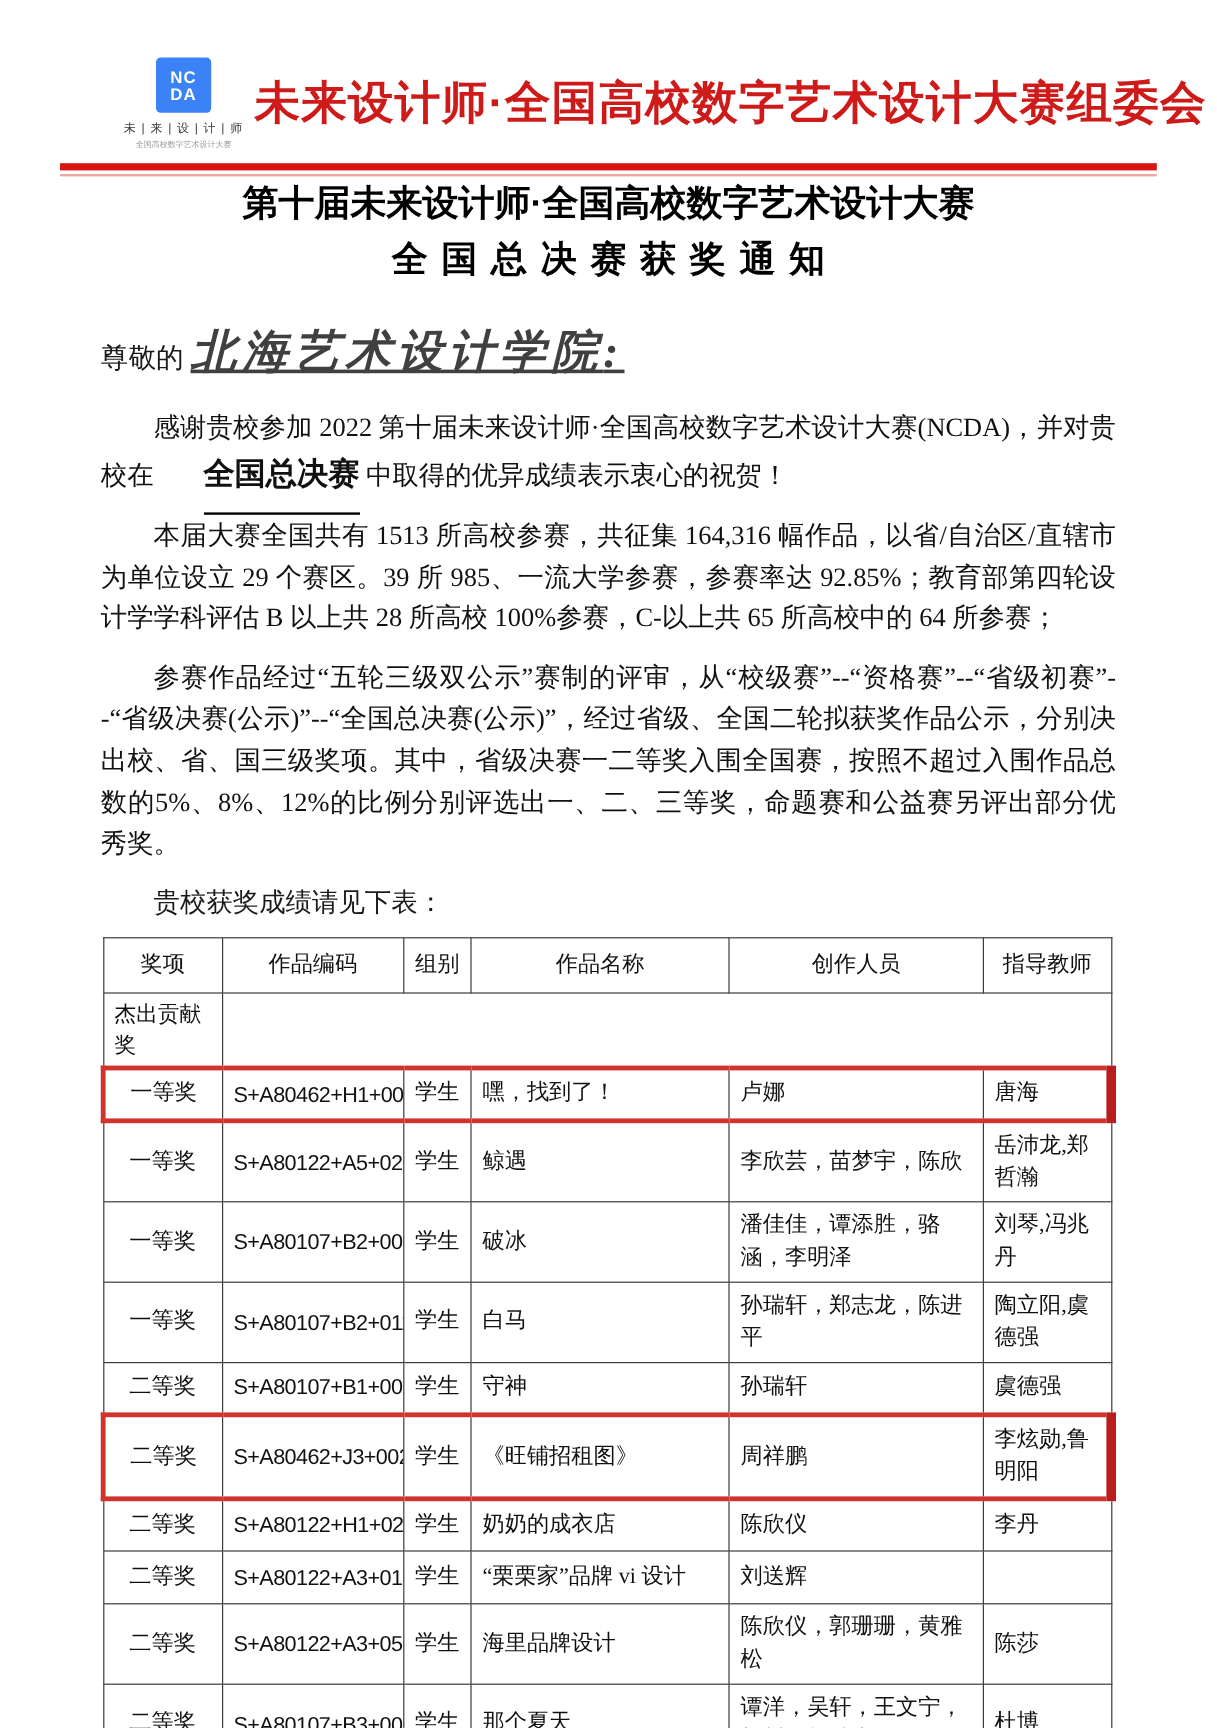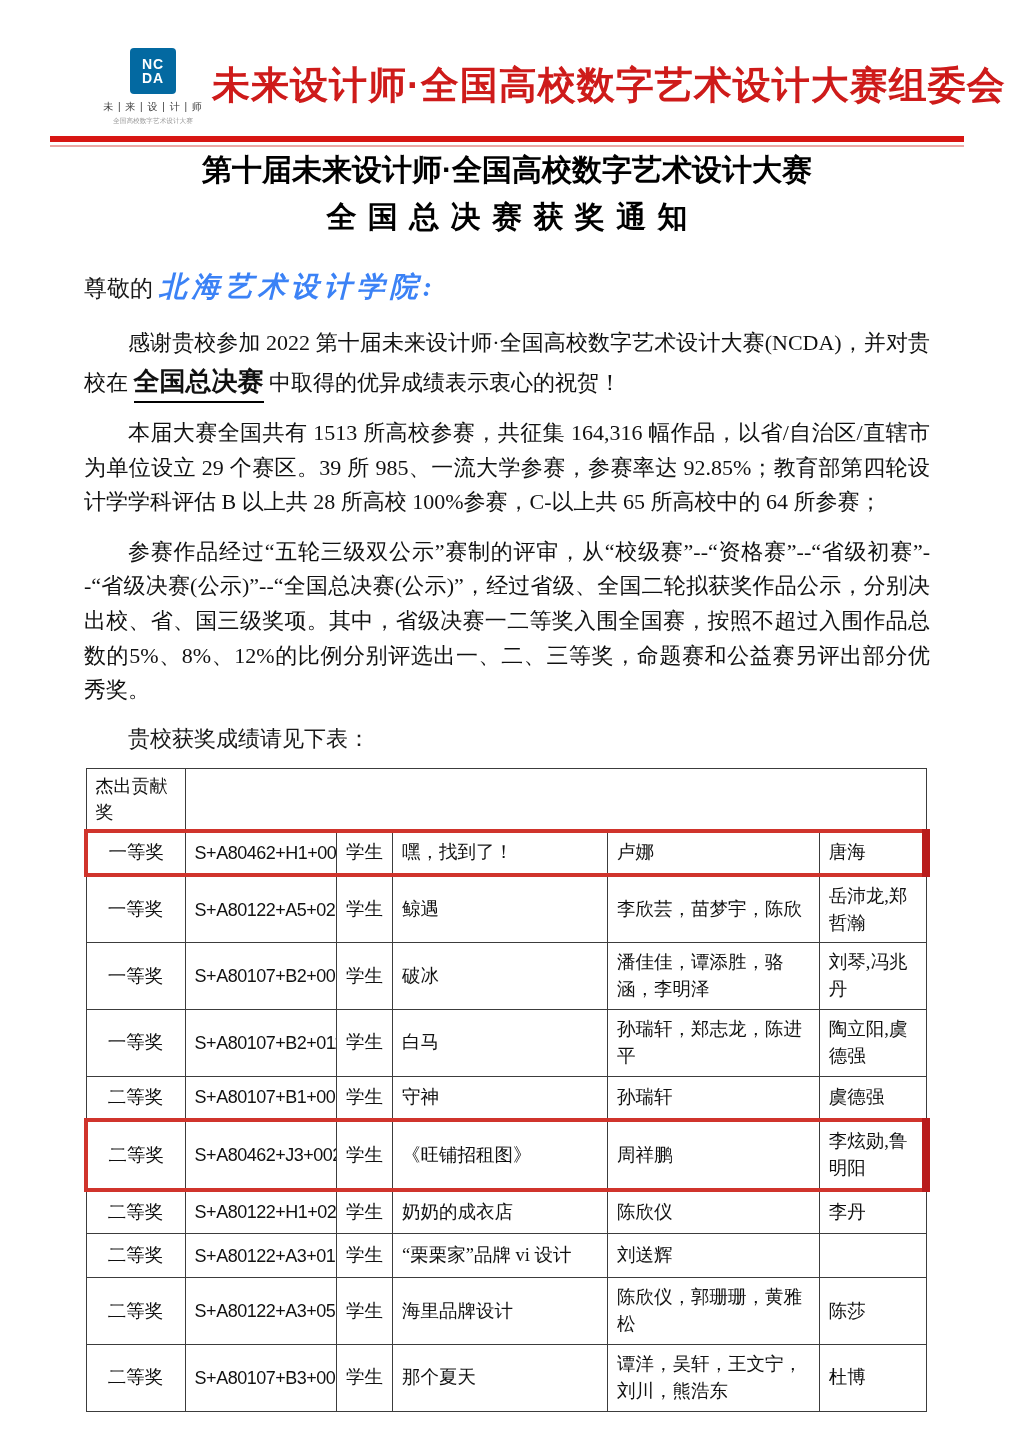--- a/index.html
+++ b/index.html
@@ -11,21 +11,21 @@
     color: #1a1a1a;
   }
   .page { padding: 30px 42px 0 42px; }
   .inner { padding: 0 42px; }
 
   
   .header-row { display: flex; align-items: flex-start; padding: 18px 10px 0 52px; }
   .logo-block { width: 118px; flex: 0 0 118px; text-align: center; }
   .logo-square {
     width: 46px; height: 46px; margin: 0 auto;
-    background: #0369a1; border-radius: 4px;
+    background: #3b82f6; border-radius: 4px;
     display: flex; flex-direction: column; align-items: center; justify-content: center;
     color: #fff; font-family: "Liberation Sans", "DejaVu Sans", sans-serif;
     font-weight: bold; font-size: 14px; line-height: 1.0; letter-spacing: 1px;
   }
   .logo-name {
     margin-top: 6px; font-size: 10px; color: #3a3a3a; letter-spacing: 1px;
     font-family: "Liberation Sans", "DejaVu Sans", sans-serif; white-space: nowrap;
   }
   .logo-sub {
     margin-top: 2px; font-size: 7px; color: #9a9a9a; white-space: nowrap;
@@ -47,33 +47,33 @@
     font-family: "Liberation Sans", "DejaVu Sans", sans-serif;
     font-weight: bold; font-size: 30px; line-height: 1.55; color: #000;
   }
   .doc-title .line2 { letter-spacing: 0.38em; text-indent: 0.38em; }
 
   
   .salutation { margin-top: 28px; font-size: 23px; }
   .salutation .school {
     font-family: "Liberation Serif", "DejaVu Serif", serif;
     font-weight: bold; font-style: italic;
-    font-size: 28px; letter-spacing: 5px; color: #3b82f6;
+    font-size: 38px; letter-spacing: 5px; color: #404040; text-decoration: underline;
   }
 
   
   .para {
     margin-top: 15px; font-size: 22px; line-height: 1.57;
     text-align: justify; text-indent: 2em; color: #111;
   }
   .para.first { margin-top: 20px; }
   .hl-final {
     font-family: "Liberation Sans", "DejaVu Sans", sans-serif;
     font-weight: bold; font-size: 26px;
-    border-bottom: 2px solid #000; padding-bottom: 5px;
+    border-bottom: 2px solid #000; padding-bottom: 18px; margin-left: 36px;
   }
   .table-intro { margin-top: 16px; font-size: 22px; text-indent: 2em; }
 
   
   table.awards {
     width: 100%; margin-top: 14px;
     border-collapse: collapse; table-layout: fixed;
     font-size: 18.5px; color: #111;
   }
   table.awards td, table.awards th {
@@ -150,20 +150,28 @@
     <table class="awards">
       <colgroup>
         <col class="c-award">
           <col class="c-code">
           <col class="c-group">
         <col class="c-title">
           <col class="c-people">
           <col class="c-teach">
       </colgroup>
       <tbody>
+          <tr>
+        <th>奖项</th>
+        <th>作品编码</th>
+        <th>组别</th>
+        <th>作品名称</th>
+        <th>创作人员</th>
+        <th>指导教师</th>
+      </tr>
       <tr class="special">
         <td>杰出贡献奖</td>
         <td colspan="5"></td>
       </tr>
 
       <tr class="datarow hl">
         <td class="center">一等奖</td>
         <td class="code">S+A80462+H1+001</td>
         <td class="center">学生</td>
         <td>嘿，找到了！</td>

